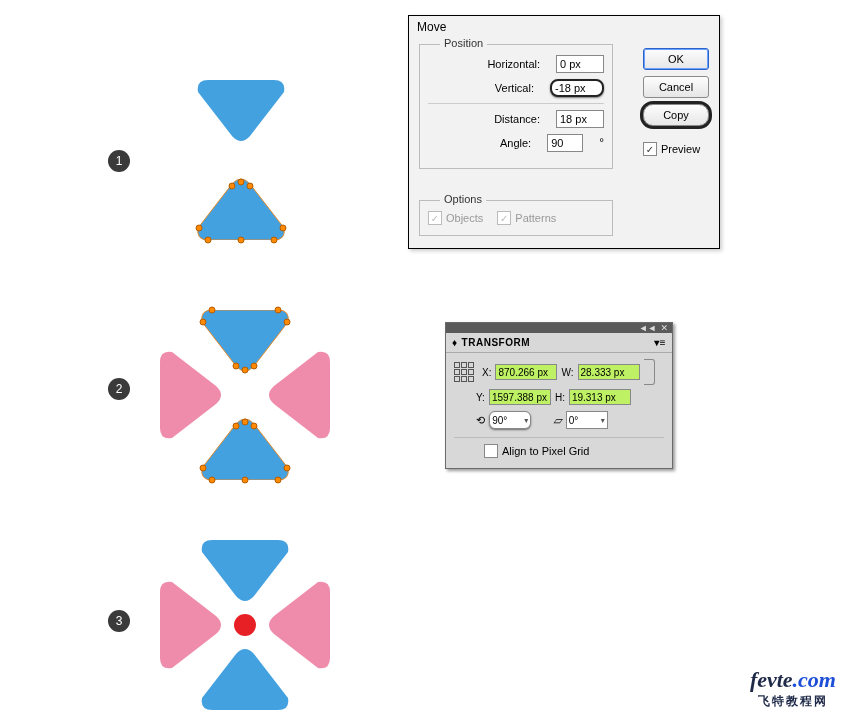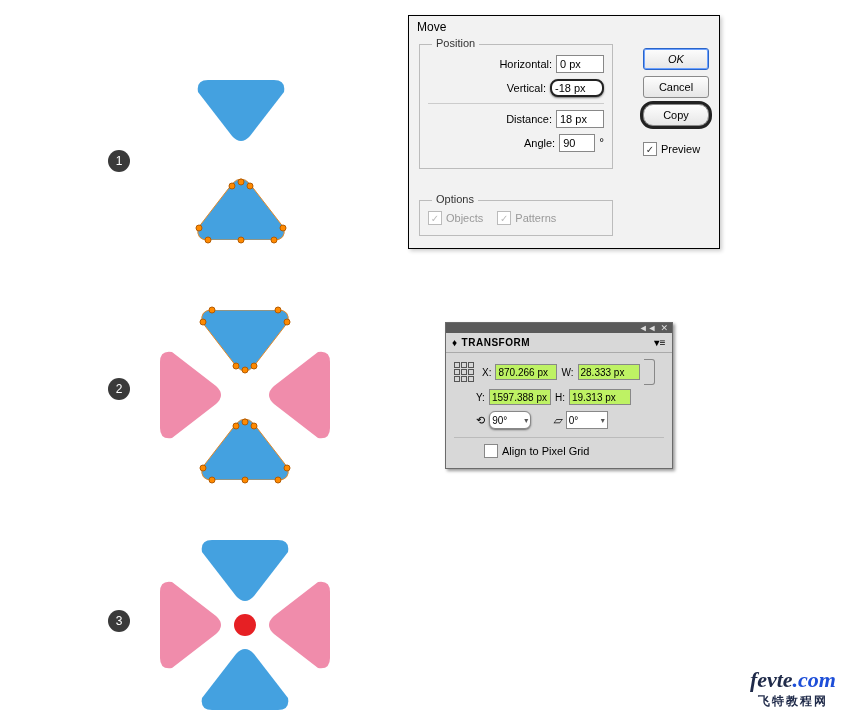--- a/index.html
+++ b/index.html
@@ -58,31 +58,31 @@
     padding: 6px 10px 12px 10px;
     gap: 10px;
   }
   .fieldset {
     border: 1px solid #bcbcbc;
     padding: 10px 8px 10px 8px;
     position: relative;
   }
   .fieldset-legend {
     position: absolute;
-    top: -8px; left: 12px;
+    top: -8px; left: 20px;
     background: #f2f2f2;
     padding: 0 4px;
     font-size: 11px;
     color: #333;
   }
   .row {
     display: flex;
     align-items: center;
     justify-content: flex-end;
-    gap: 4px;
+    gap: 16px;
     margin-bottom: 6px;
   }
   .row label { font-size: 11px; }
   .txt {
     width: 48px;
     height: 18px;
     border: 1px solid #888;
     background: #fff;
     font-size: 11px;
     padding: 0 3px;
@@ -101,21 +101,21 @@
   .btn {
     height: 20px;
     border: 1px solid #8a8a8a;
     background: linear-gradient(#fdfdfd,#e6e6e6);
     font-size: 11px;
     border-radius: 3px;
     min-width: 64px;
     display:flex;align-items:center;justify-content:center;
     cursor: default;
   }
-  .btn.primary { border: 1px solid #2a64c8; box-shadow: inset 0 0 0 1px #6aa0ff; font-style: italic; }
+  .btn.primary { border: 1px solid #2a64c8; box-shadow: inset 0 0 0 1px #6aa0ff; }
   .chk {
     display: flex; align-items: center; gap: 4px; font-size: 11px;
   }
   .chk .box {
     width: 12px; height: 12px;
     border: 1px solid #888;
     background: #fff;
     display:flex;align-items:center;justify-content:center;
     font-size: 10px; color:#333;
   }

